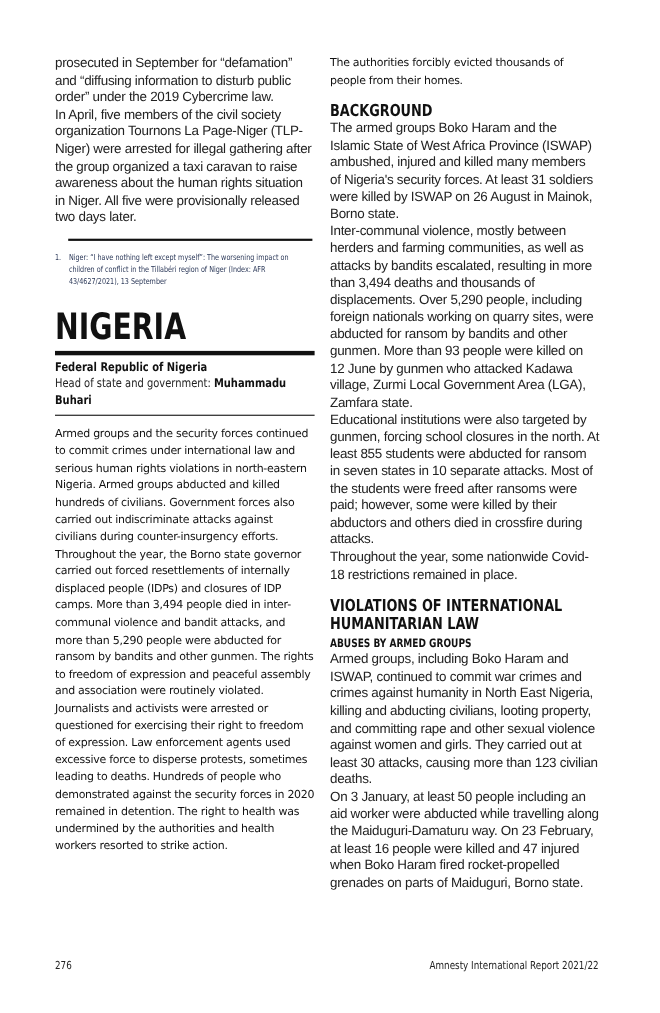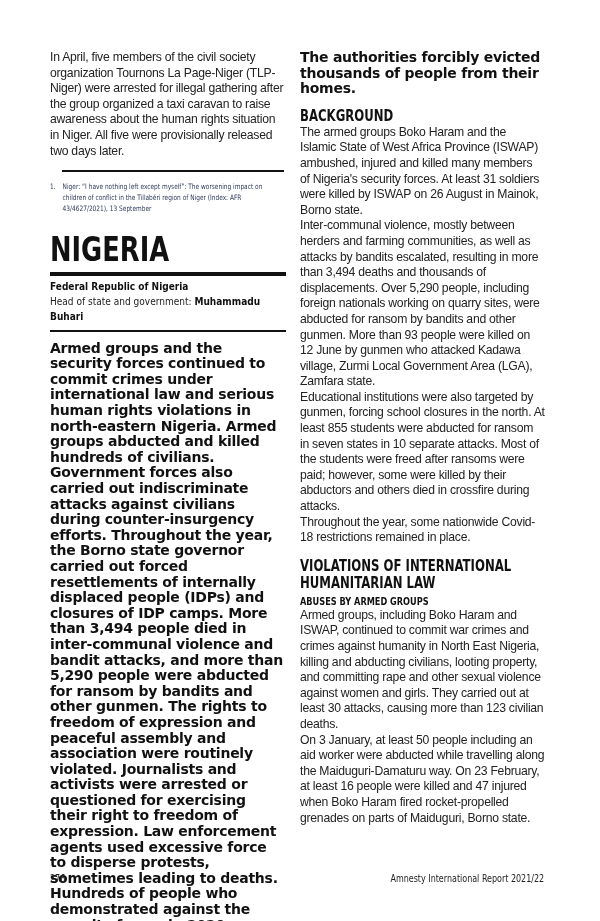--- a/index.html
+++ b/index.html
@@ -1,38 +1,39 @@
 <!DOCTYPE html>
 <html><head>
 <meta charset="utf-8">
 <style>
   html, body { margin: 0; padding: 0; background: #ffffff; }
   body { width: 600px; height: 921px; position: relative; overflow: hidden; color: #1a1a1a; }
   .col { position: absolute; }
   .left { left: 50px; top: 50px; width: 236px; }
   .right { left: 300px; top: 50px; width: 245px; }
   .p { font-family: "Liberation Sans Narrow", "Liberation Sans", sans-serif; font-size: 12.2px; line-height: 15.6px; margin: 0; letter-spacing: -0.25px; white-space: pre-line; color: #222; }
-  .summary { font-family: "DejaVu Sans", sans-serif; font-size: 14px; line-height: 15.6px; margin: 0; letter-spacing: -0.25px; color: #111; white-space: pre-line; font-weight: bold; }
+  .summary { font-family: "DejaVu Sans", sans-serif; font-size: 10px; line-height: 15.6px; margin: 0; letter-spacing: -0.25px; color: #111; white-space: pre-line; }
   .rule-thin { height: 2px; background: #111; margin: 0; }
   .rule-thick { height: 4px; background: #111; }
   .footnote { font-family: "DejaVu Sans Condensed", "DejaVu Sans", sans-serif; font-size: 7.4px; line-height: 11px; color: #2d3a5a; display: flex; gap: 8px; transform: scaleX(0.88); transform-origin: left; width: 270px; }
   .fn-num { flex: 0 0 auto; }
   .h1 { font-family: "DejaVu Sans", sans-serif; font-weight: bold; font-size: 33px; line-height: 36px; letter-spacing: 0px; transform: scaleX(0.78); transform-origin: left; color: #111; margin: 0; }
   .h2 { font-family: "DejaVu Sans", sans-serif; font-weight: bold; font-size: 15px; line-height: 17px; transform: scaleX(0.78); transform-origin: left; color: #111; margin: 0; width: 310px; white-space: pre-line; }
   .h3 { font-family: "DejaVu Sans", sans-serif; font-weight: bold; font-size: 10.5px; line-height: 14px; transform: scaleX(0.78); transform-origin: left; color: #111; margin: 0; width: 300px; }
   .country-meta { font-family: "DejaVu Sans", sans-serif; font-size: 11px; line-height: 15px; transform: scaleX(0.82); transform-origin: left; width: 290px; color: #222; }
   .country-meta b { color: #111; }
   .footer { position: absolute; top: 873px; font-family: "DejaVu Sans", sans-serif; font-size: 10px; transform: scaleX(0.8); color: #222; }
   .footer.left-f { left: 50px; transform-origin: left; }
   .footer.right-f { right: 56px; transform-origin: right; }
 </style>
 </head>
 <body>
 
 <div class="col left">
+  <p class="p">prosecuted in September for “defamation” and “diffusing information to disturb public order” under the 2019 Cybercrime law.</p>
   <p class="p">  In April, five members of the civil society organization Tournons La Page-Niger (TLP-Niger) were arrested for illegal gathering after the group organized a taxi caravan to raise awareness about the human rights situation in Niger. All five were provisionally released two days later.</p>
 
   <div style="margin-top: 11px; margin-left: 12px; width: 222px;" class="rule-thin"></div>
 
   <div class="footnote" style="margin-top: 9px;">
     <span class="fn-num">1.</span>
     <span>Niger: “I have nothing left except myself”: The worsening impact on children of conflict in the Tillabéri region of Niger (Index: AFR 43/4627/2021), 13 September</span>
   </div>
 
   <h1 class="h1" style="margin-top: 18px;">NIGERIA</h1>

